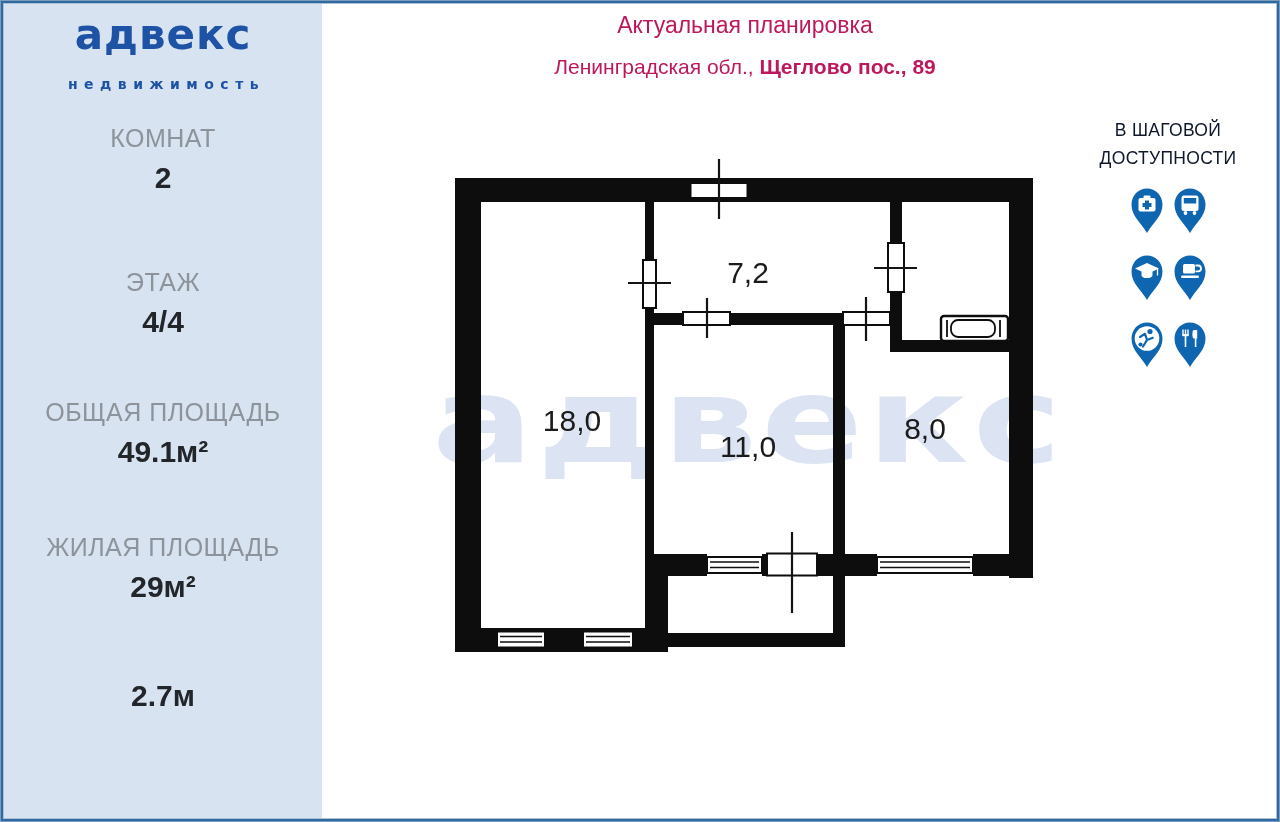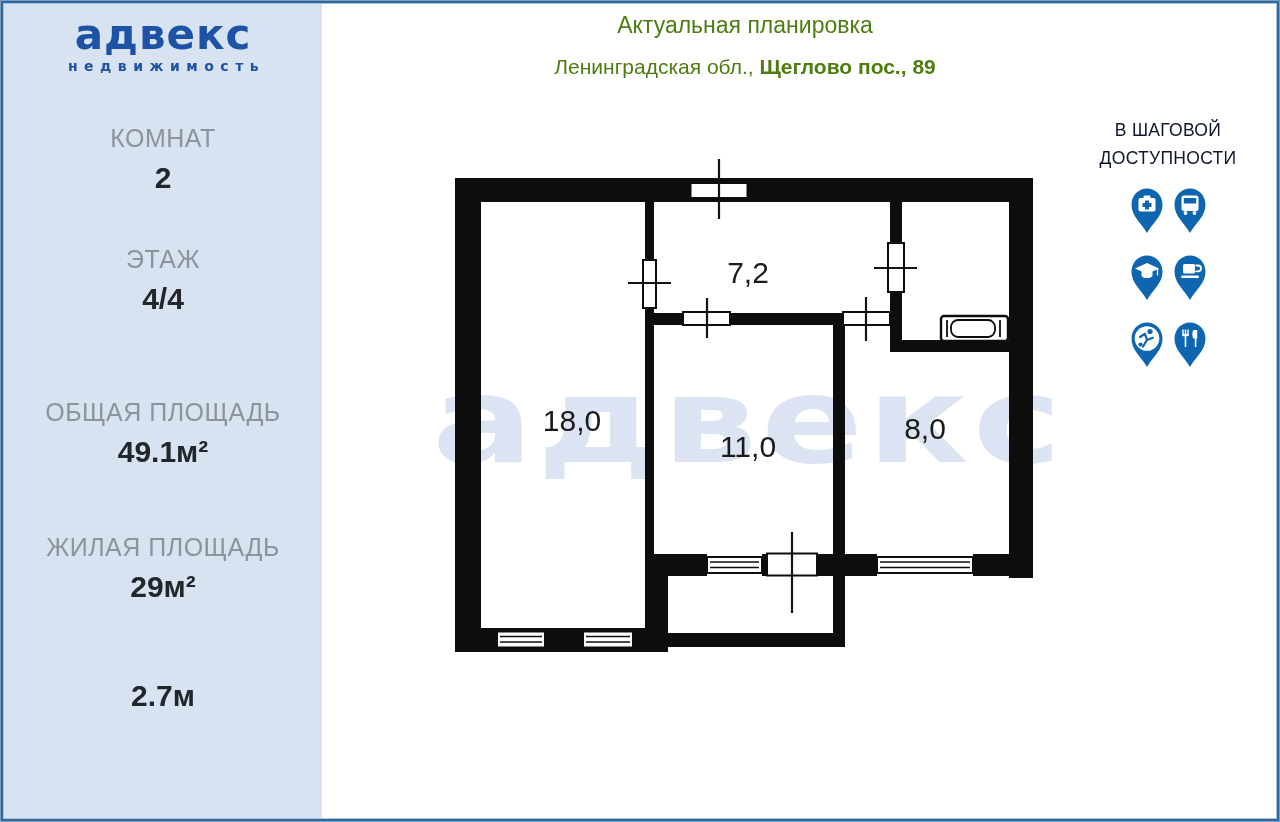--- a/index.html
+++ b/index.html
@@ -7,29 +7,29 @@
   body{font-family:"Liberation Sans",sans-serif;}
   .frame{position:relative;width:1280px;height:822px;background:#fff;margin:0 auto;overflow:hidden;}
   .frame .border-outer{position:absolute;inset:0;border:1px solid #7b9cba;pointer-events:none;z-index:50;}
   .frame .border-mid{position:absolute;inset:1px;border:2px solid #30699f;pointer-events:none;z-index:50;}
   .frame .border-inner{position:absolute;inset:3px;border:1px solid #a9c2d8;pointer-events:none;z-index:50;}
 
   
   .sidebar{position:absolute;left:4px;top:4px;bottom:4px;width:318px;background:#d7e3f0;z-index:2;}
   .logo{position:absolute;top:10px;left:0;width:100%;text-align:center;color:#1e52a5;}
   .logo-brand{font-family:"DejaVu Sans","Liberation Sans",sans-serif;font-weight:bold;font-size:42px;line-height:1;letter-spacing:1px;}
-  .logo-tagline{font-family:"DejaVu Sans","Liberation Sans",sans-serif;font-weight:bold;font-size:14px;letter-spacing:6.5px;margin-top:2px;padding-left:7px;}
+  .logo-tagline{font-family:"DejaVu Sans","Liberation Sans",sans-serif;font-weight:bold;font-size:14px;letter-spacing:6.5px;margin-top:20px;padding-left:7px;}
   .stat{position:absolute;left:0;width:100%;text-align:center;}
   .stat .stat-label{font-size:25px;color:#8d939b;letter-spacing:.5px;}
   .stat .stat-value{font-size:30px;font-weight:bold;color:#22252a;margin-top:8px;}
-  .stat-0{top:120px;} .stat-1{top:241px;} .stat-2{top:394px;} .stat-3{top:529px;} .stat-4{top:667px;}
+  .stat-0{top:120px;} .stat-1{top:264px;} .stat-2{top:394px;} .stat-3{top:529px;} .stat-4{top:667px;}
 
   
   .main{position:absolute;left:322px;top:4px;right:4px;bottom:4px;background:#fff;overflow:hidden;}
-  .titles{position:absolute;left:123px;top:8px;width:600px;text-align:center;z-index:3;color:#4d7c0f;}
+  .titles{position:absolute;left:123px;top:8px;width:600px;text-align:center;z-index:3;color:#be185d;}
   .page-title{font-size:23px;margin:0 0 10px 0;font-weight:normal;}
   .page-subtitle{font-size:21px;margin:16px;font-weight:normal;}
   .page-subtitle .bold{font-weight:bold;}
 
   .watermark{position:absolute;left:110px;top:356px;z-index:1;font-family:"DejaVu Sans","Liberation Sans",sans-serif;
     font-weight:bold;font-size:150px;line-height:1;letter-spacing:4px;color:#dce4f3;white-space:nowrap;
     transform:scaleY(.8);transform-origin:top left;user-select:none;}
 
   .plan-svg{position:absolute;left:118px;top:146px;z-index:2;}
 

